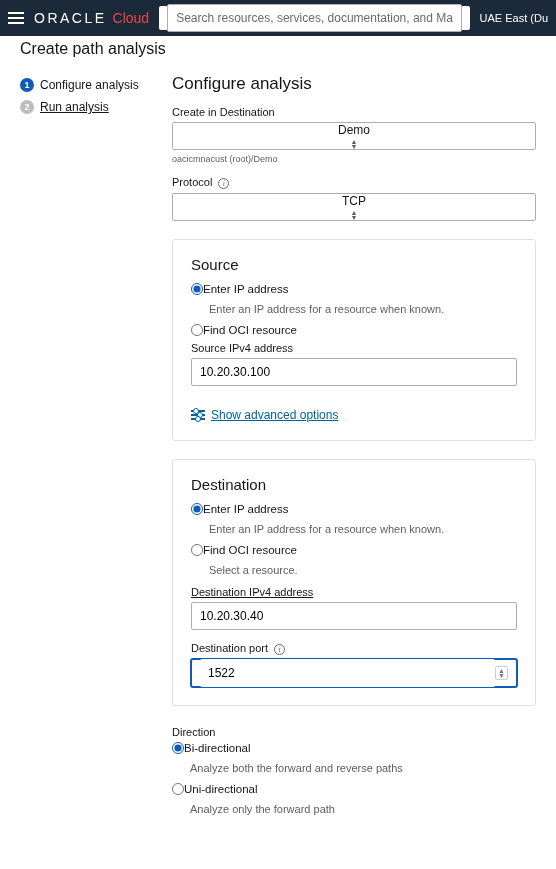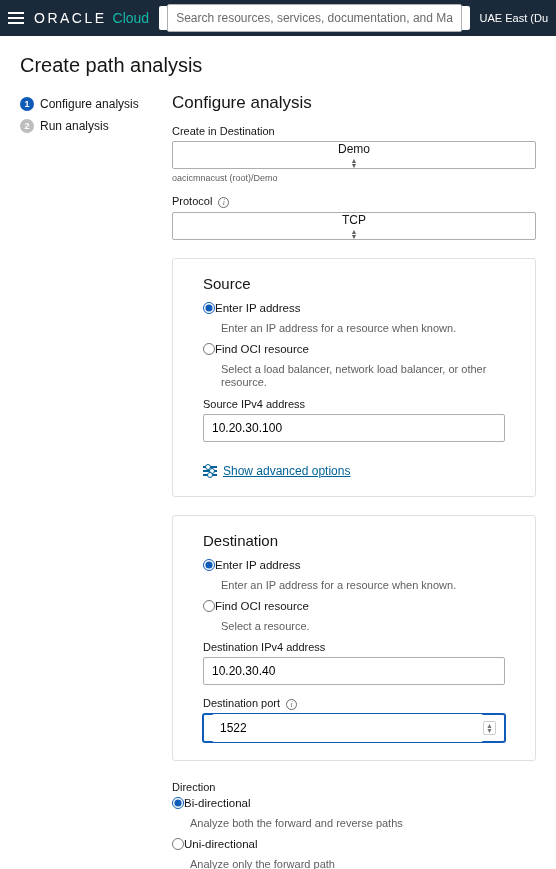--- a/index.html
+++ b/index.html
@@ -3,36 +3,36 @@
 <meta charset="utf-8">
 <style>
   * { box-sizing: border-box; margin: 0; padding: 0; }
   body { font-family: -apple-system, BlinkMacSystemFont, "Segoe UI", Helvetica, Arial, sans-serif; font-size: 12px; color: #161513; background: #fff; width: 556px; }
   
   .topbar { background: #1b2a3a; height: 36px; display: flex; align-items: center; padding: 0 8px; gap: 10px; color: #fff; }
   .hamburger { display: flex; flex-direction: column; gap: 3px; cursor: pointer; }
   .hamburger span { width: 16px; height: 2px; background: #fff; display: block; }
   .brand { display: flex; align-items: baseline; gap: 6px; }
   .brand-o { font-family: Arial, sans-serif; font-weight: 400; font-size: 14px; letter-spacing: 2.5px; color: #ffffff; }
-  .brand-c { font-size: 14px; color: #14b8a6; font-weight: 300; text-align: right; }
+  .brand-c { font-size: 14px; color: #ef4444; font-weight: 300; text-align: right; }
   .searchbox { flex: 1; background: #fff; height: 24px; border-radius: 2px; padding: 0 8px; display: flex; align-items: center; color: #5f5f5f; font-size: 11px; }
   .searchbox input { border: none; width: 100%; outline: none; font-size: 11px; color: #333; background: transparent; }
   .searchbox input::placeholder { color: #6b6b6b; }
   .region { font-size: 11px; color: #fff; white-space: nowrap; }
   
-  .page-title { font-size: 20px; font-weight: 400; padding: 18px 20px 16px; }
+  .page-title { font-size: 16px; font-weight: 400; padding: 4px 20px 16px; }
   
   .columns { display: flex; padding: 0 20px 10px; gap: 24px; }
   .steps { width: 128px; flex: 0 0 128px; padding-top: 4px; }
   .step { display: flex; align-items: center; gap: 6px; font-size: 12px; margin-bottom: 8px; }
   .step-num { width: 14px; height: 14px; border-radius: 50%; display: inline-flex; align-items: center; justify-content: center; font-size: 9px; font-weight: 600; color: #fff; }
   .step-num.active { background: #0f5bb8; }
   .step-num.pending { background: #bdbdbd; }
   .step-label { color: #161513; }
-  .step-label.link { }
+  .step-label.link { text-decoration: underline; }
   
   .form-area { flex: 1; min-width: 0; }
   .section-title { font-size: 17px; font-weight: 400; margin-bottom: 12px; }
   
   .field { margin-bottom: 12px; }
   .label-row { font-size: 11px; color: #161513; margin-bottom: 4px; }
   .label-row .opt { font-style: italic; color: #5f5f5f; }
   .info-icon { display: inline-flex; width: 11px; height: 11px; border: 1px solid #6b6b6b; border-radius: 50%; align-items: center; justify-content: center; font-size: 8px; color: #6b6b6b; margin-left: 3px; cursor: default; font-style: italic; font-family: Georgia, serif; }
   
   input[type="text"], .select-box, .number-box {
@@ -40,21 +40,21 @@
     padding: 0 8px; font-size: 12px; background: #fff; outline: none;
   }
   .select-box { display: flex; align-items: center; justify-content: space-between; cursor: pointer; flex-direction: column; }
   .select-arrows { display: flex; flex-direction: column; font-size: 7px; line-height: 5px; color: #5f5f5f; }
   .number-box { display: flex; align-items: center; border-color: #0f5bb8; box-shadow: 0 0 0 1px #0f5bb8; }
   .number-box input { border: none; flex: 1; outline: none; font-size: 12px; }
   .number-box .stepper { display: flex; flex-direction: column; font-size: 7px; line-height: 5px; color: #777; border: 1px solid #ccc; border-radius: 2px; padding: 1px 2px; }
   
   .crumb { font-size: 9px; color: #5f5f5f; margin-top: 4px; }
   
-  .panel { border: 1px solid #e0e0e0; border-radius: 3px; padding: 16px 30px 18px; margin-top: 18px; }
+  .panel { border: 1px solid #e0e0e0; border-radius: 3px; padding: 16px 18px 18px; margin-top: 18px; }
   .panel h3 { font-size: 15px; font-weight: 400; margin-bottom: 10px; }
   
   .radio-row { display: flex; align-items: center; margin-bottom: 1px; }
   .radio-row input[type="radio"] { accent-color: #0f5bb8; width: 12px; height: 12px; }
   .radio-row label { font-size: 11.5px; }
   .radio-help { font-size: 11px; color: #5f5f5f; margin: 8px 0 8px 18px; line-height: 1.2; }
   
   .adv-link { display: inline-flex; align-items: center; gap: 6px; margin-top: 10px; color: #006298; text-decoration: underline; font-size: 12px; cursor: pointer; }
   .adv-icon { width: 14px; display: inline-flex; flex-direction: column; gap: 2px; }
   .adv-icon i { height: 2px; background: #006298; position: relative; }
@@ -135,21 +135,20 @@
       <div class="radio-row">
         <input type="radio" name="src" checked="" style="">
         <label>Enter IP address</label>
       </div>
       <div class="radio-help">Enter an IP address for a resource when known.</div>
 
       <div class="radio-row">
         <input type="radio" name="src" style="">
         <label>Find OCI resource</label>
       </div>
-      <div class="radio-help">Select a load balancer, network load balancer, or other resource.</div>
 
       <div class="field" style="margin-top:6px;">
         <div class="label-row">Source IPv4 address</div>
         <input type="text" value="10.20.30.100" style="">
       </div>
 
       <a class="adv-link">
         <span class="adv-icon">
             <i></i>
             <i></i>
@@ -167,21 +166,21 @@
         <label>Enter IP address</label>
       </div>
       <div class="radio-help">Enter an IP address for a resource when known.</div>
 
       <div class="radio-row">
         <input type="radio" name="dst" style="">
         <label>Find OCI resource</label>
       </div>
       <div class="radio-help">Select a resource.</div>
 
-      <div class="field" style="margin-top:0;">
+      <div class="field" style="margin-top:0;text-decoration:underline;">
         <div class="label-row">Destination IPv4 address</div>
         <input type="text" value="10.20.30.40" style="">
       </div>
 
       <div class="field" style="margin-bottom:0;">
         <div class="label-row">
           <span>Destination port</span>
           <span class="info-icon">i</span>
         </div>
         <div class="number-box">

